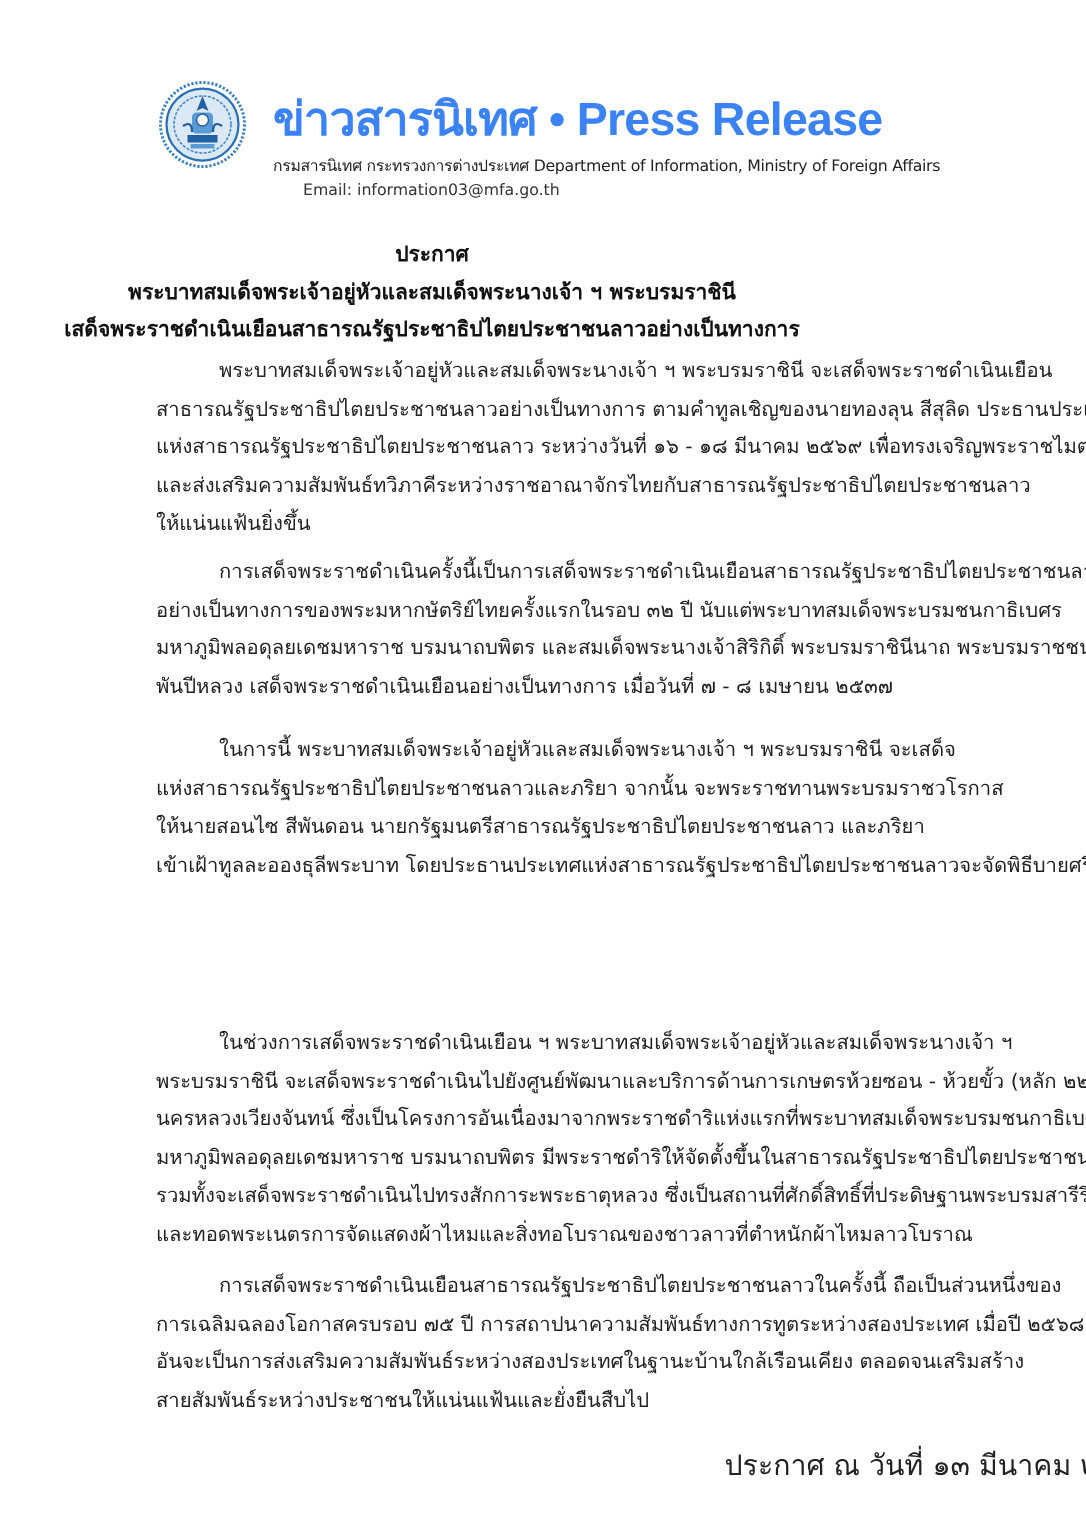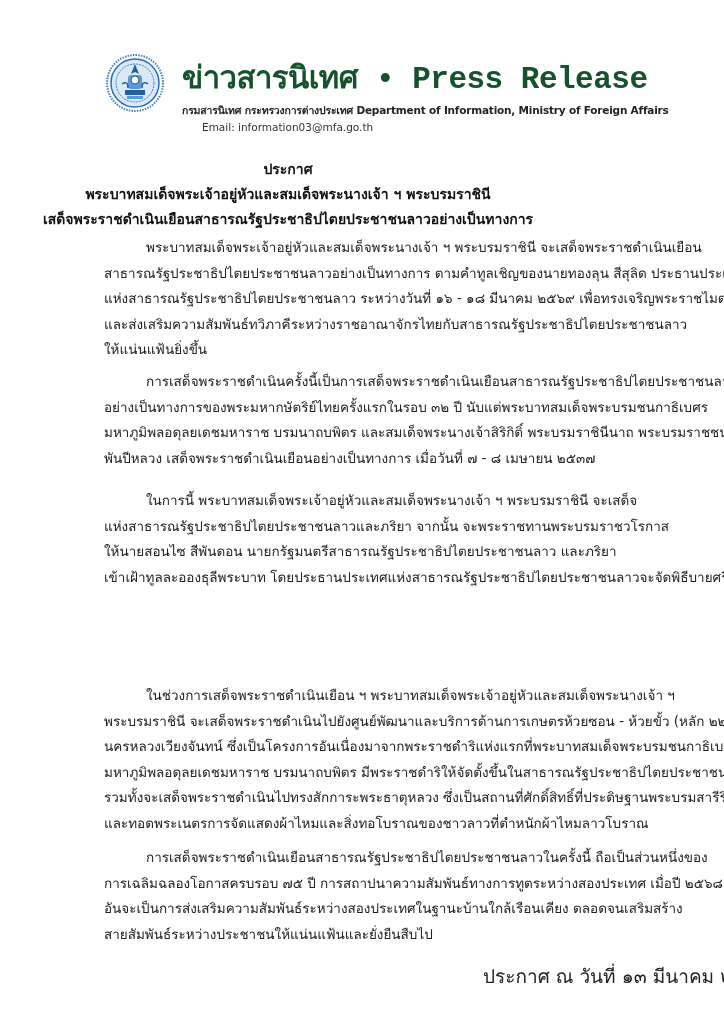--- a/index.html
+++ b/index.html
@@ -1,23 +1,23 @@
 <!DOCTYPE html>
 <html><head>
 <meta charset="utf-8">
 <style>
   html, body { margin: 0; padding: 0; background: #ffffff; }
   body { width: 724px; height: 1024px; position: relative; overflow: hidden;
          font-family: "DejaVu Sans", "Liberation Sans", sans-serif; color: #1a1a1a; }
   .header { position: absolute; left: 146px; top: 60px; width: 560px; height: 80px; }
   .seal { position: absolute; left: -134px; top: -8px; width: 60px; height: 60px; }
   .title { position: absolute; left: 82px; top: 0; font-size: 31px; font-weight: bold;
-           color: #14532d; white-space: nowrap; letter-spacing: -0.5px; line-height: 40px;
-           font-family: Liberation Mono, monospace; }
-  .subtitle { position: absolute; left: 82px; top: 43px; font-size: 10.5px; font-weight: bold;
+           color: #3b82f6; white-space: nowrap; letter-spacing: -0.5px; line-height: 40px;
+           font-family: Liberation Sans, sans-serif; }
+  .subtitle { position: absolute; left: 82px; top: 43px; font-size: 10.5px; font-weight: normal;
               color: #222; white-space: nowrap; letter-spacing: -0.2px; }
   .email { position: absolute; left: 82px; top: 63px; font-size: 10.5px; color: #333; white-space: nowrap; }
   .heading { position: absolute; left: 0; width: 576px; text-align: center; font-size: 14px;
              font-weight: bold; color: #111; white-space: nowrap; }
   .para { position: absolute; left: 104px; width: 560px; font-size: 13.5px; line-height: 25.5px;
           color: #222; }
   .para .line { display: block; white-space: nowrap; }
   .para .line.first { padding-left: 42px; }
   .signoff { position: absolute; left: 483px; top: 961px; font-size: 19px; color: #222; white-space: nowrap; }
 </style>

